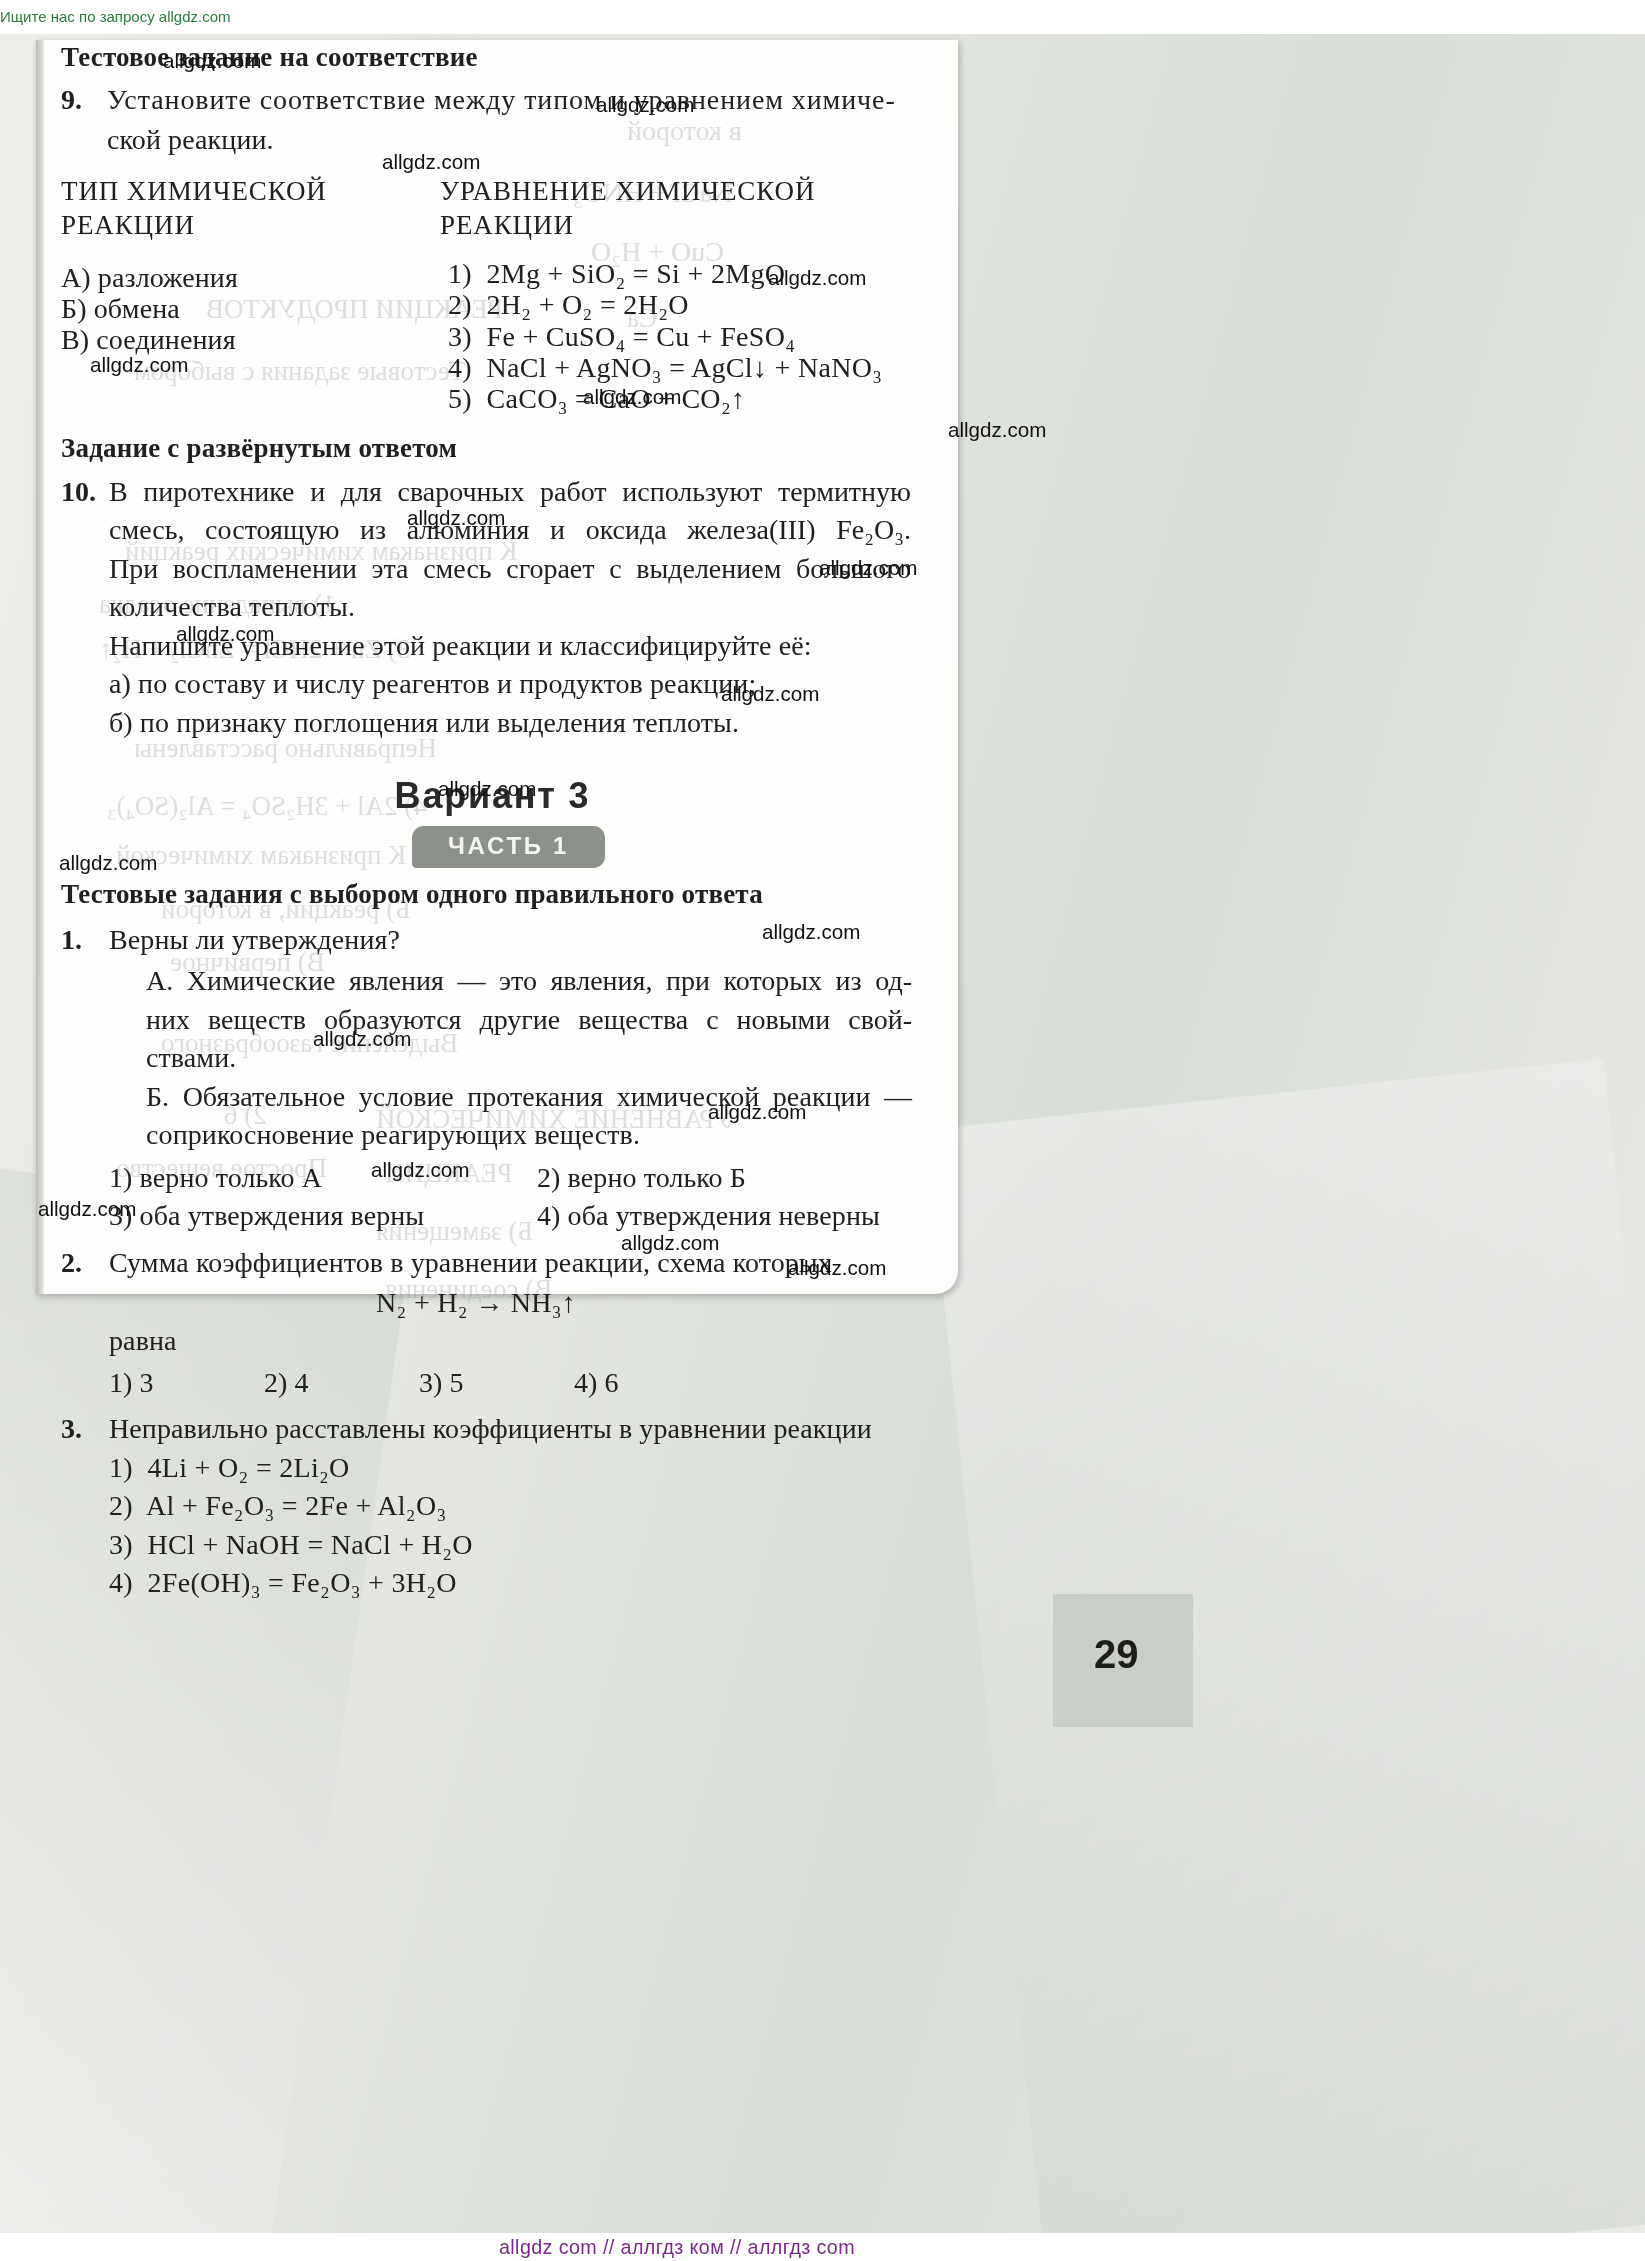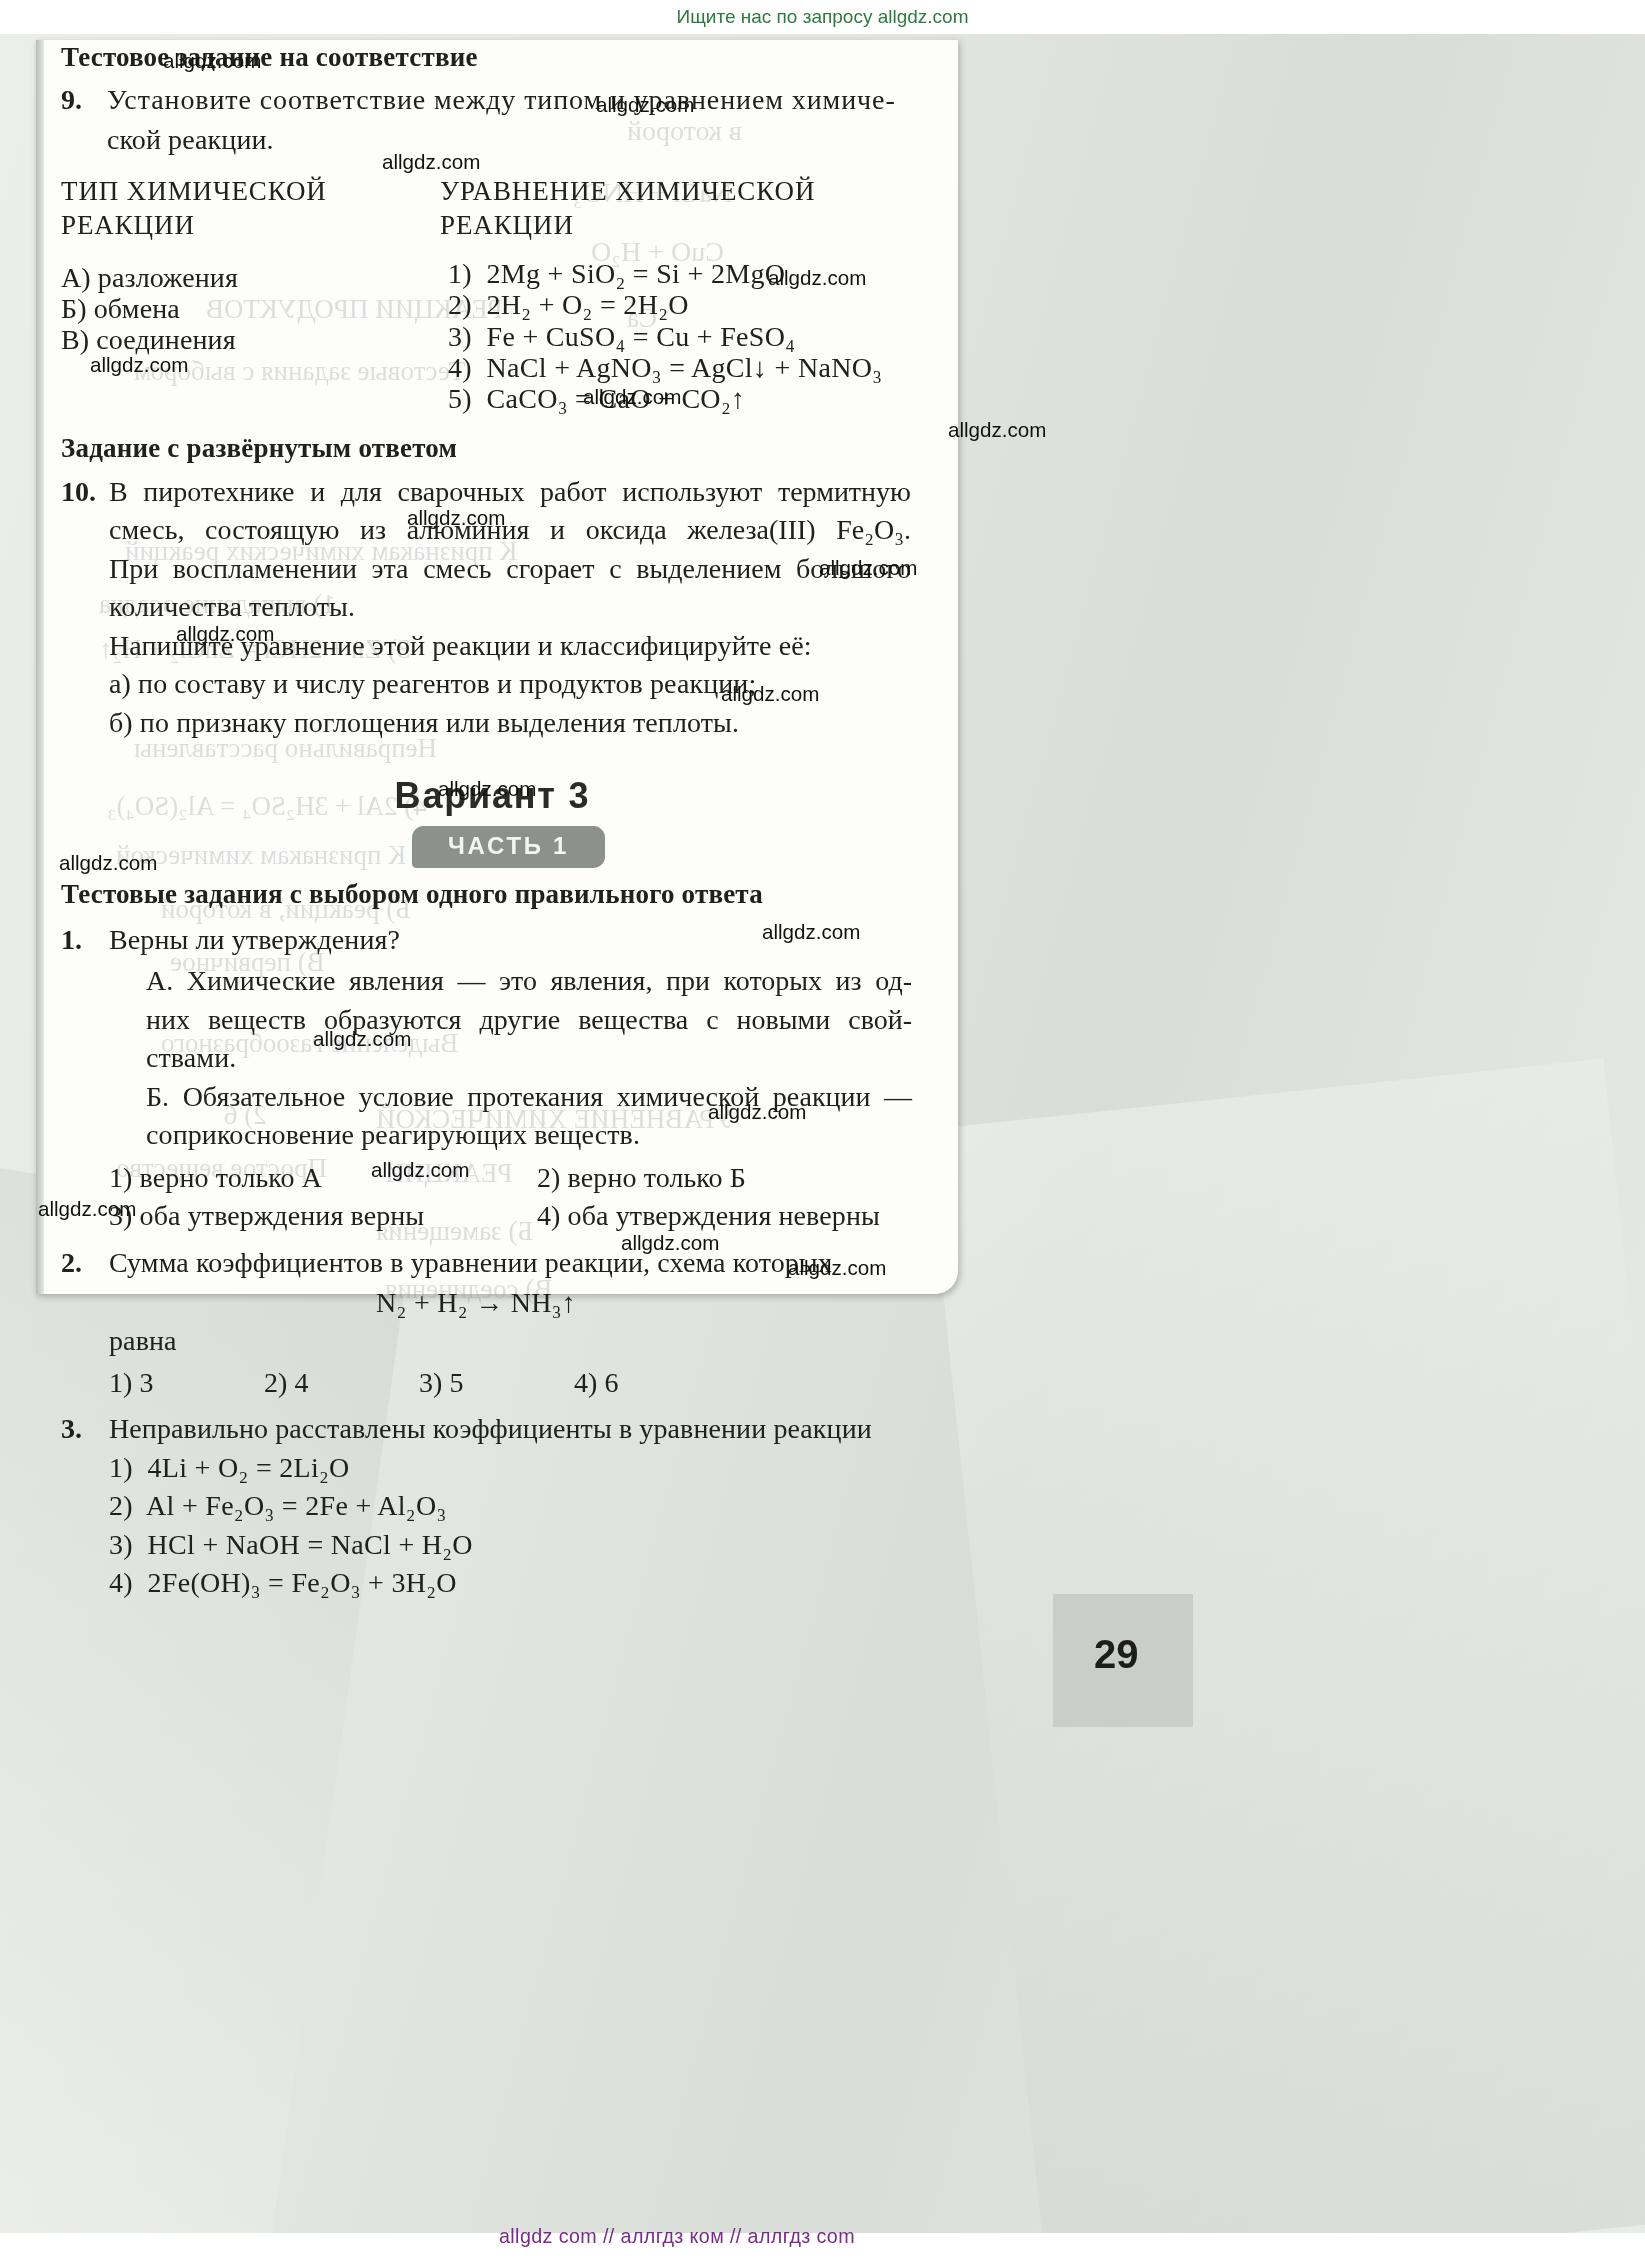--- a/index.html
+++ b/index.html
@@ -14,30 +14,30 @@
     font-family: "Liberation Serif", serif;
     overflow: hidden;
   }
 
   
   .top-banner {
     position: absolute;
     top: 0; left: 0;
     width: 1645px;
     height: 34px;
-    text-align: center;
-    font-family: "Liberation Sans", sans-serif;
-    font-size: 19px;
+    text-align: left;
+    font-family: "Liberation Sans", sans-serif;
+    font-size: 15px;
     color: #2f7a3f;
     line-height: 34px;
     z-index: 40;
   }
   .bottom-banner {
     position: absolute;
-    bottom: 13px; left: 0;
+    bottom: 2px; left: 0;
     width: 1354px;
     text-align: center;
     font-family: "Liberation Sans", sans-serif;
     font-size: 19.7px;
     color: #7a2b8a;
     letter-spacing: 0.4px;
     z-index: 40;
   }
 
   

